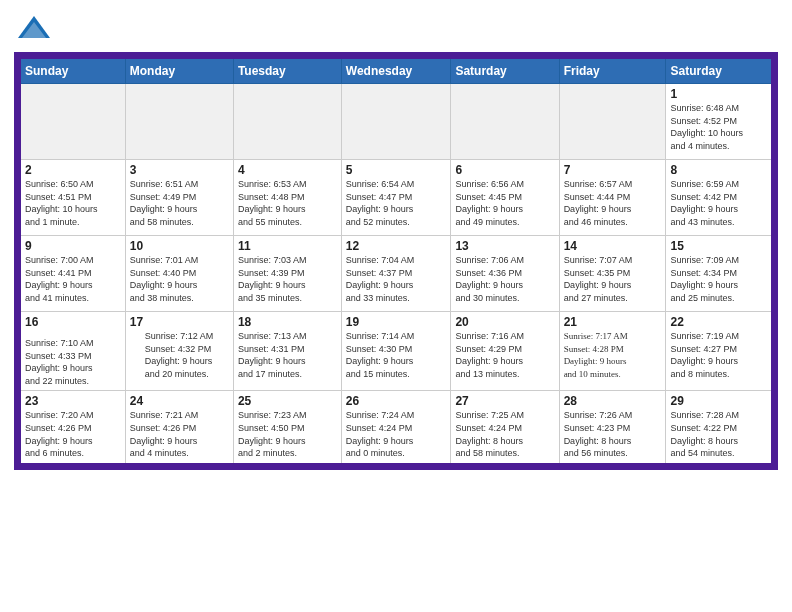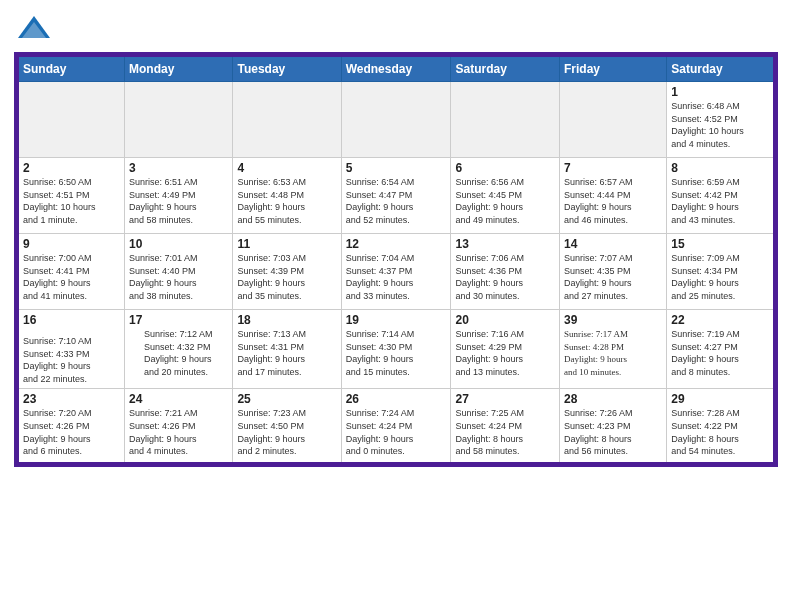--- a/index.html
+++ b/index.html
@@ -50,21 +50,21 @@
       line-height: 1.1;
     }
     .location {
       font-size: 13px;
       color: #444;
       margin-top: 2px;
     }
     .calendar {
       width: 100%;
       border-collapse: collapse;
-      border: 5px solid #4c1d95;
+      border: 7px solid #4c1d95;
       margin-top: 6px;
     }
     .calendar th {
       background: #2E6DB4;
       color: #fff;
       font-size: 12px;
       font-weight: bold;
       padding: 5px 4px;
       text-align: left;
       border: 1px solid #2060a0;
@@ -280,21 +280,21 @@
 and 15 minutes.</div>
           </td>
           <td>
             <span class="day-number">20</span>
             <div class="day-info" style="white-space: pre-line;">Sunrise: 7:16 AM
 Sunset: 4:29 PM
 Daylight: 9 hours
 and 13 minutes.</div>
           </td>
           <td>
-            <span class="day-number">39</span>
+            <span class="day-number">21</span>
             <div class="day-info" style="white-space: pre-line; font-family: Liberation Serif, serif;">Sunrise: 7:17 AM
 Sunset: 4:28 PM
 Daylight: 9 hours
 and 10 minutes.</div>
           </td>
           <td>
             <span class="day-number">22</span>
             <div class="day-info" style="white-space: pre-line;">Sunrise: 7:19 AM
 Sunset: 4:27 PM
 Daylight: 9 hours

